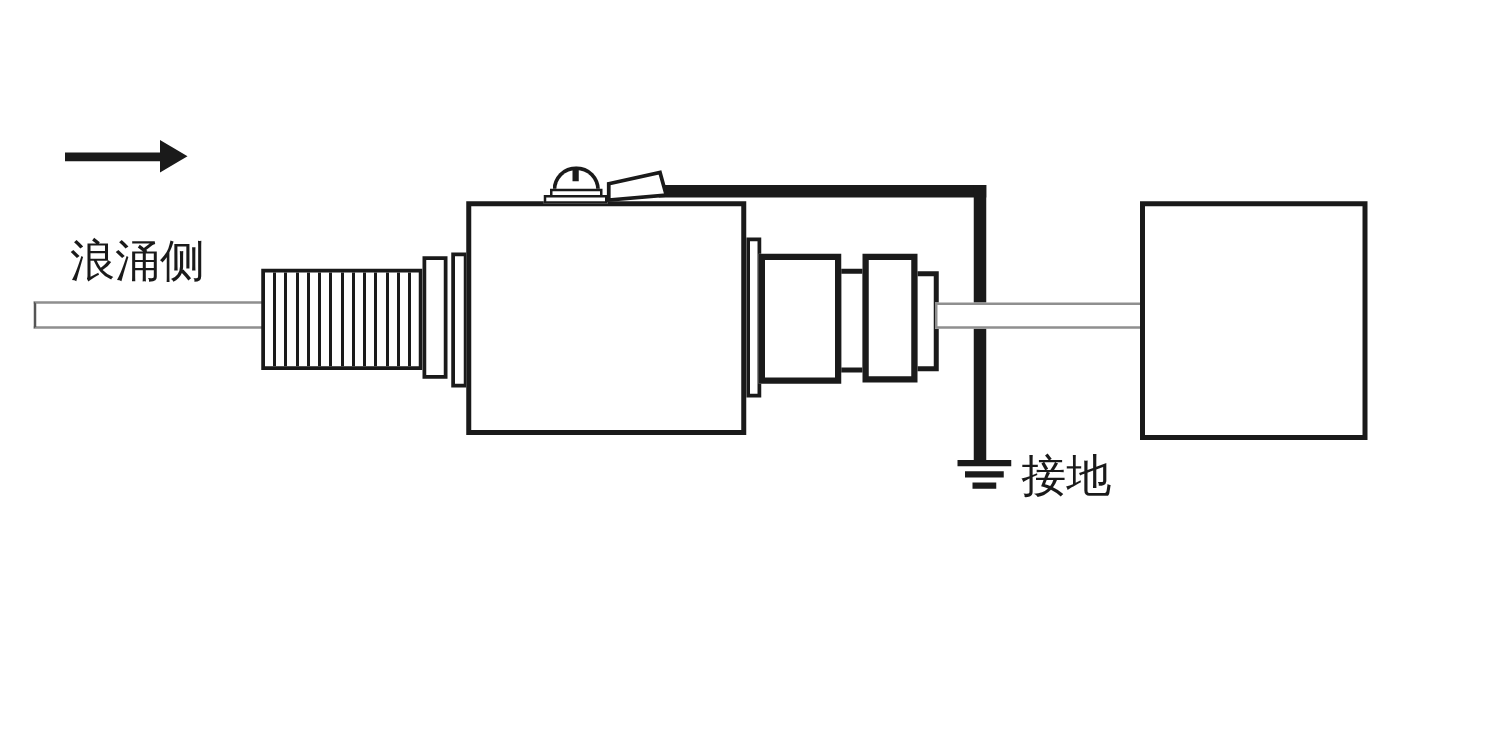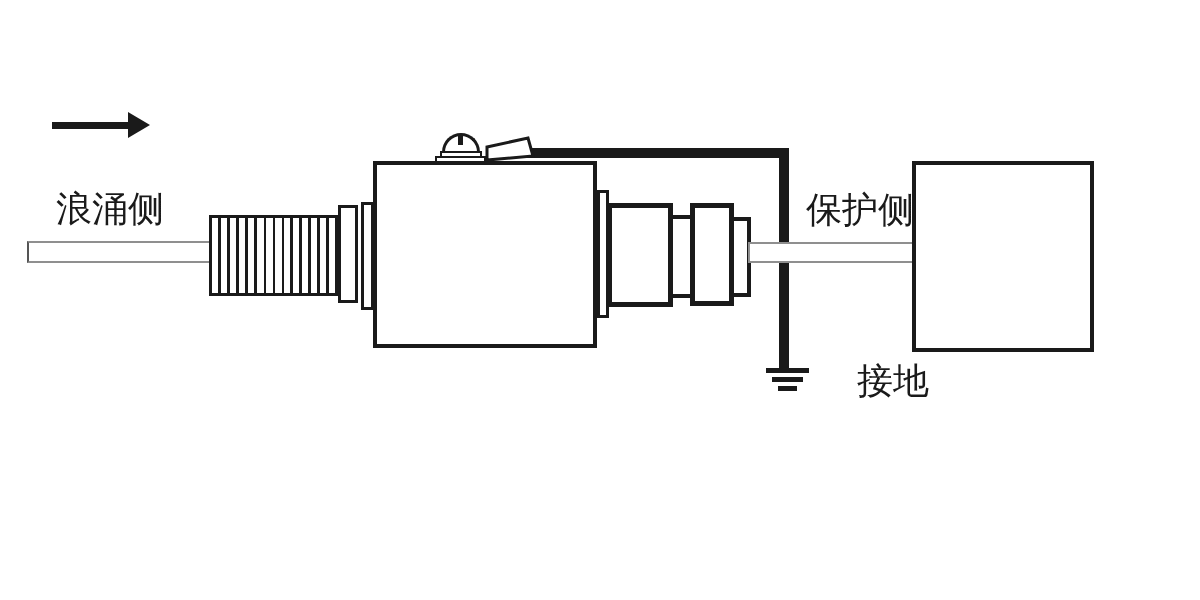--- a/index.html
+++ b/index.html
@@ -117,21 +117,21 @@
 
   
   .equipment-box {
     left: 912px; top: 161px; width: 182px; height: 191px;
     background: var(--background);
     border: 4px solid var(--line);
   }
 
   .surge-label      { left: 56px;  top: 191px; }
   .protected-label  { left: 806px; top: 192px; }
-  .ground-label     { left: 817px; top: 363px; margin-left: 40px; }
+  .ground-label     { left: 817px; top: 363px; }
   .equipment-label  { left: 916px; top: 112px; font-size: 37px; }
 </style>
 </head>
 <body>
 
 <div class="stage">
 
   <div class="abs arrow-shaft"></div>
   <div class="abs arrow-head"></div>
 
@@ -163,17 +163,16 @@
     <polygon points="3,12 44,3 49,21 3,25" fill="#ffffff" stroke="#1a1a1a" stroke-width="3"></polygon>
   </svg>
 
   <div class="abs conn conn-neck"></div>
   <div class="abs conn conn-tip"></div>
   <div class="abs conn conn-barrel1"></div>
   <div class="abs conn conn-barrel2"></div>
 
   <div class="abs cable cable-right"></div>
 
-  <div class="label protected-label">保护侧</div>
 
   <div class="abs equipment-box"></div>
 
 </div>
 
 </body></html>

